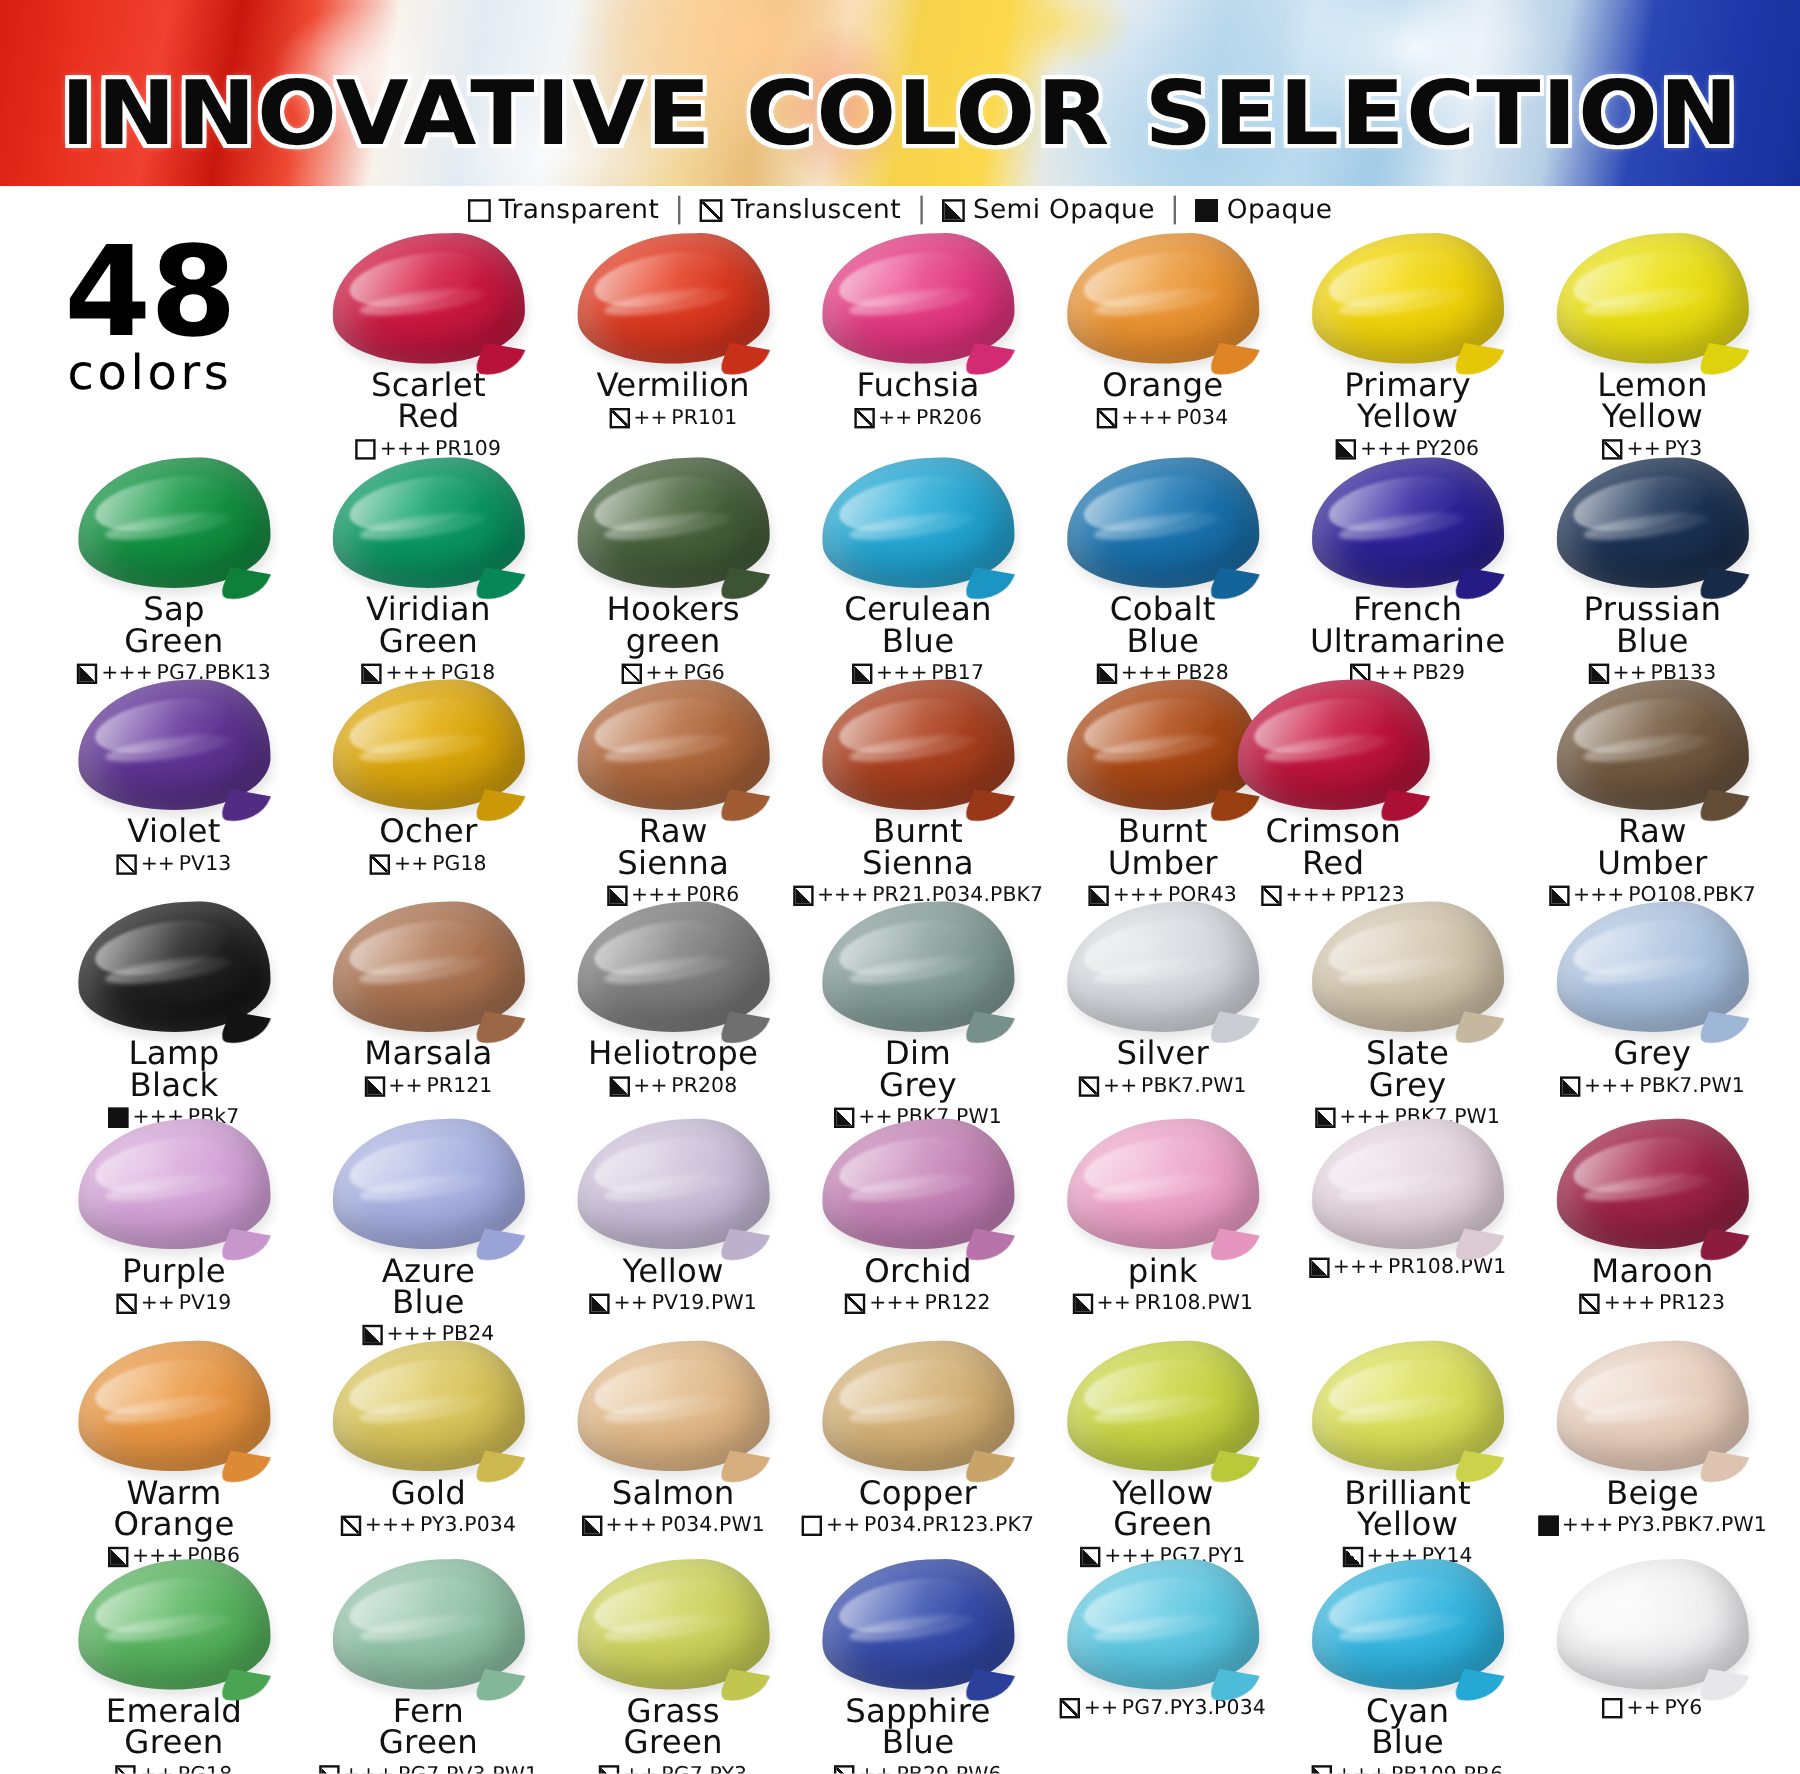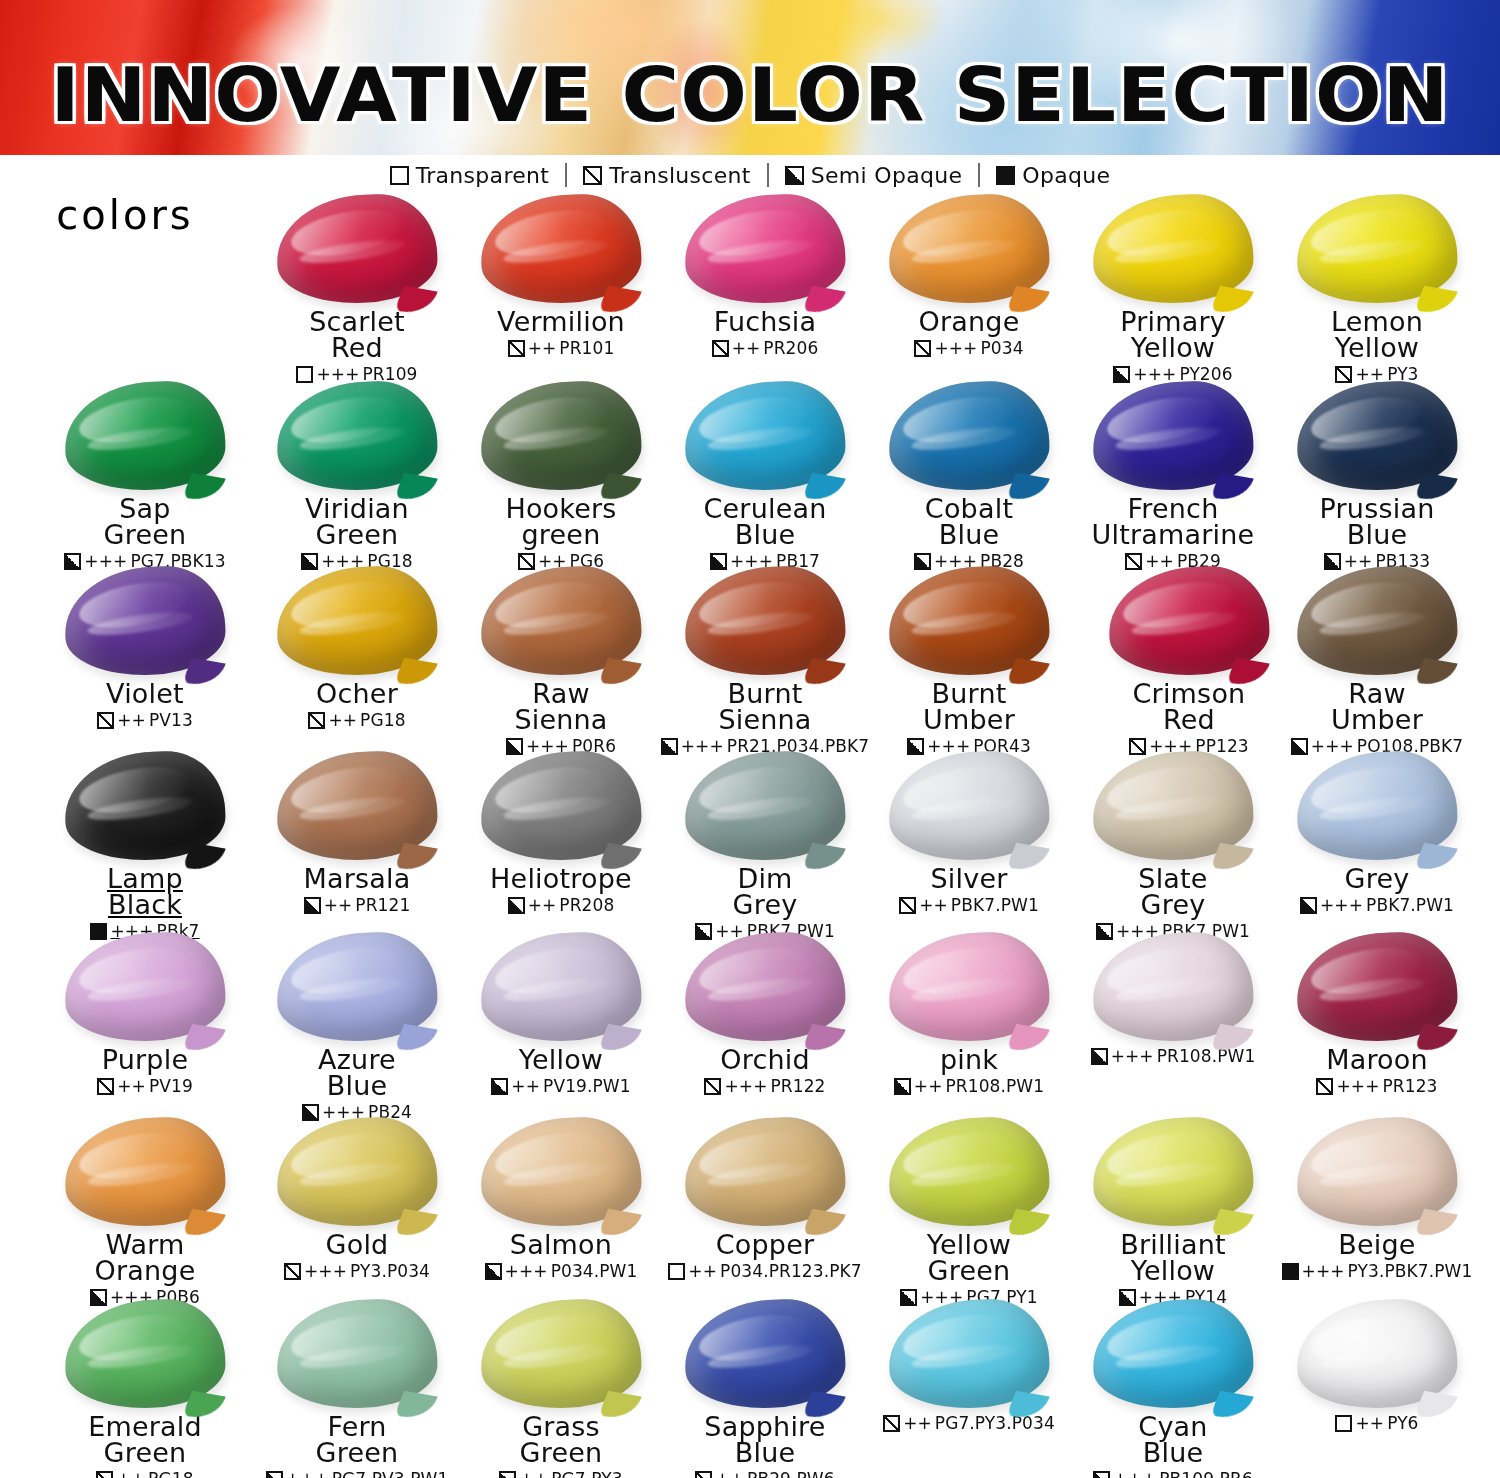--- a/index.html
+++ b/index.html
@@ -223,20 +223,21 @@
     </div>
     <div class="legend-sep"></div>
     <div class="legend-item">
       <span class="opq o-opaque"></span>
       <span>Opaque</span>
     </div>
   </div>
 
 <div class="grid" id="color-grid">
   <div class="count-block">
+    <div class="count-num">48</div>
     <div class="count-word">colors</div>
   </div>
 <div class="cell" style="left: 252px; top: 0px;">
       <div class="swatch">
         <div class="blob" style="background: radial-gradient(120px 70px at 38% 34%, rgb(221, 31, 70), rgb(184, 18, 58) 88%);"></div>
         <div class="tail" style="background: rgb(184, 18, 58);"></div>
       </div>
       <div class="cname">Scarlet<br>Red</div>
       <div class="cmeta">
         <span class="opq o-transparent"></span>
@@ -441,21 +442,21 @@
         <div class="blob" style="background: radial-gradient(120px 70px at 38% 34%, rgb(185, 82, 27), rgb(153, 63, 17) 88%);"></div>
         <div class="tail" style="background: rgb(153, 63, 17);"></div>
       </div>
       <div class="cname">Burnt<br>Umber</div>
       <div class="cmeta">
         <span class="opq o-semi"></span>
         <span class="code">+++</span>
         <span class="code">POR43</span>
       </div>
     </div>
-    <div class="cell" style="left: 1084px; top: 372px;">
+    <div class="cell" style="left: 1006px; top: 372px;">
       <div class="swatch">
         <div class="blob" style="background: radial-gradient(120px 70px at 38% 34%, rgb(207, 24, 69), rgb(171, 15, 53) 88%);"></div>
         <div class="tail" style="background: rgb(171, 15, 53);"></div>
       </div>
       <div class="cname">Crimson<br>Red</div>
       <div class="cmeta">
         <span class="opq o-translucent"></span>
         <span class="code">+++</span>
         <span class="code">PP123</span>
       </div>
@@ -465,21 +466,21 @@
         <div class="blob" style="background: radial-gradient(120px 70px at 38% 34%, rgb(125, 100, 73), rgb(99, 77, 55) 88%);"></div>
         <div class="tail" style="background: rgb(99, 77, 55);"></div>
       </div>
       <div class="cname">Raw<br>Umber</div>
       <div class="cmeta">
         <span class="opq o-semi"></span>
         <span class="code">+++</span>
         <span class="code">PO108.PBK7</span>
       </div>
     </div>
-    <div class="cell" style="left: 40px; top: 557px; text-decoration: underline;">
+    <div class="cell" style="left: 40px; top: 557px;">
       <div class="swatch">
         <div class="blob" style="background: radial-gradient(120px 70px at 38% 34%, rgb(46, 46, 46), rgb(20, 20, 20) 88%);"></div>
         <div class="tail" style="background: rgb(20, 20, 20);"></div>
       </div>
       <div class="cname">Lamp<br>Black</div>
       <div class="cmeta">
         <span class="opq o-opaque"></span>
         <span class="code">+++</span>
         <span class="code">PBk7</span>
       </div>

